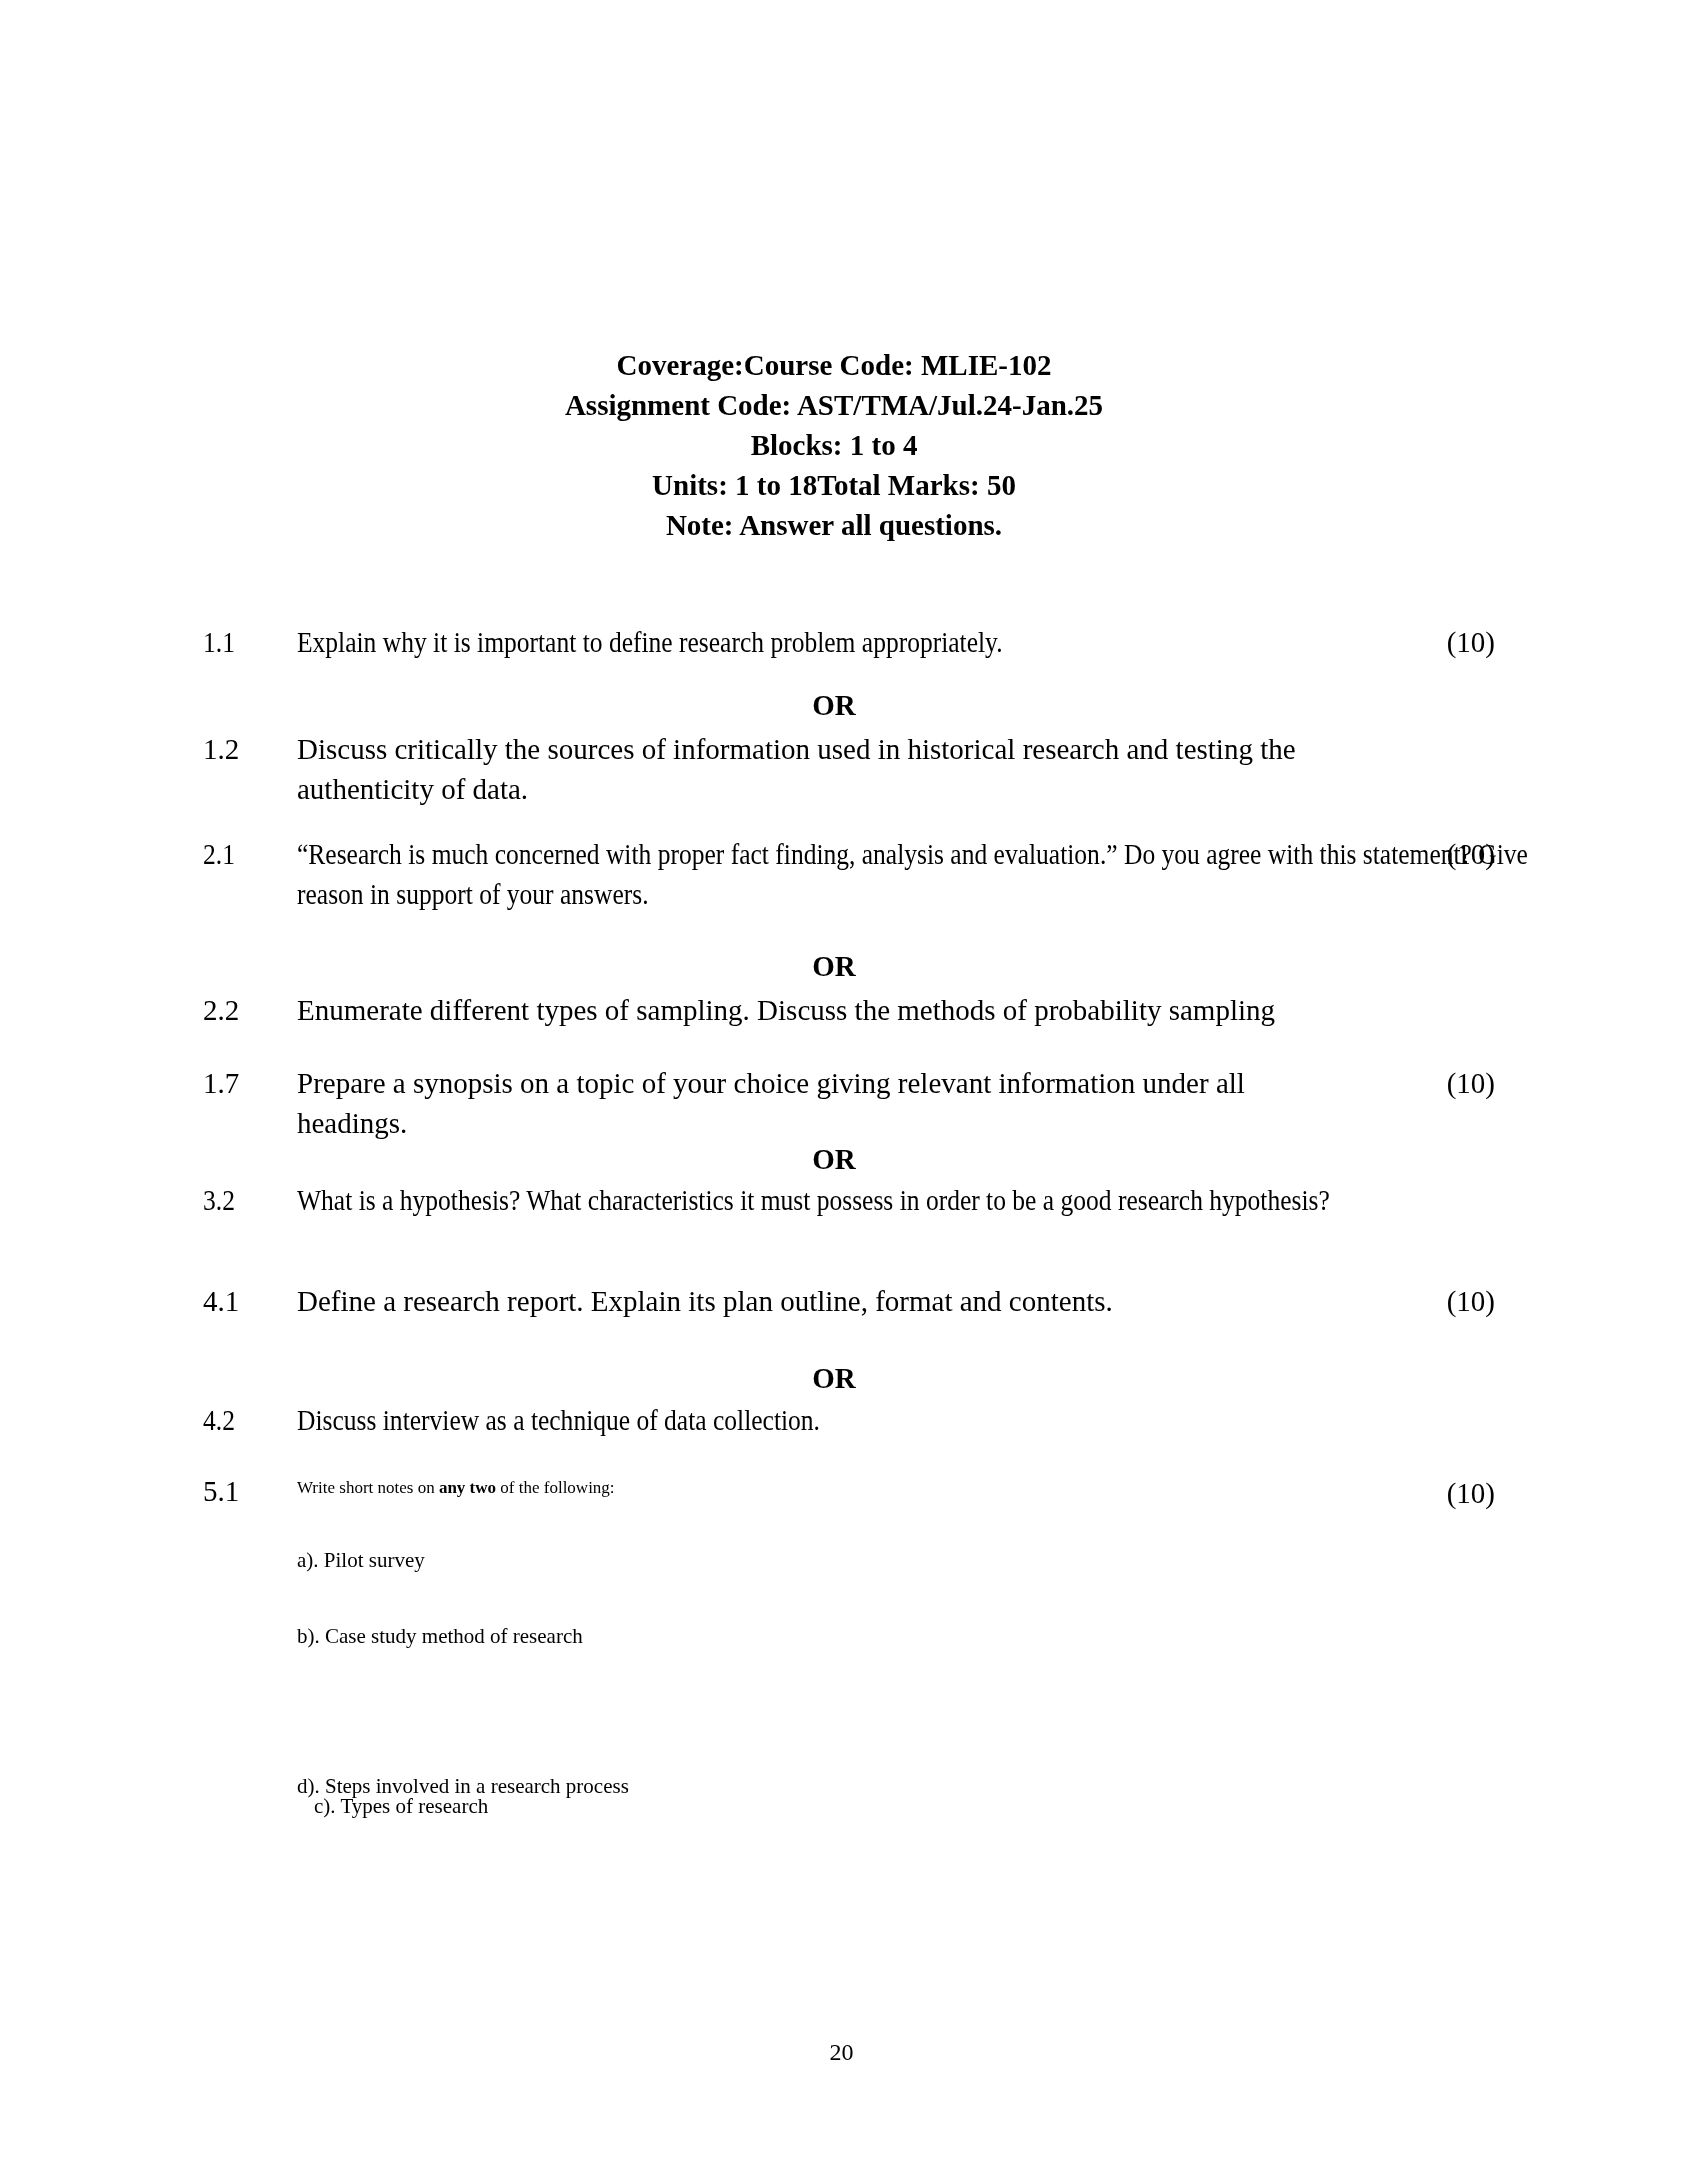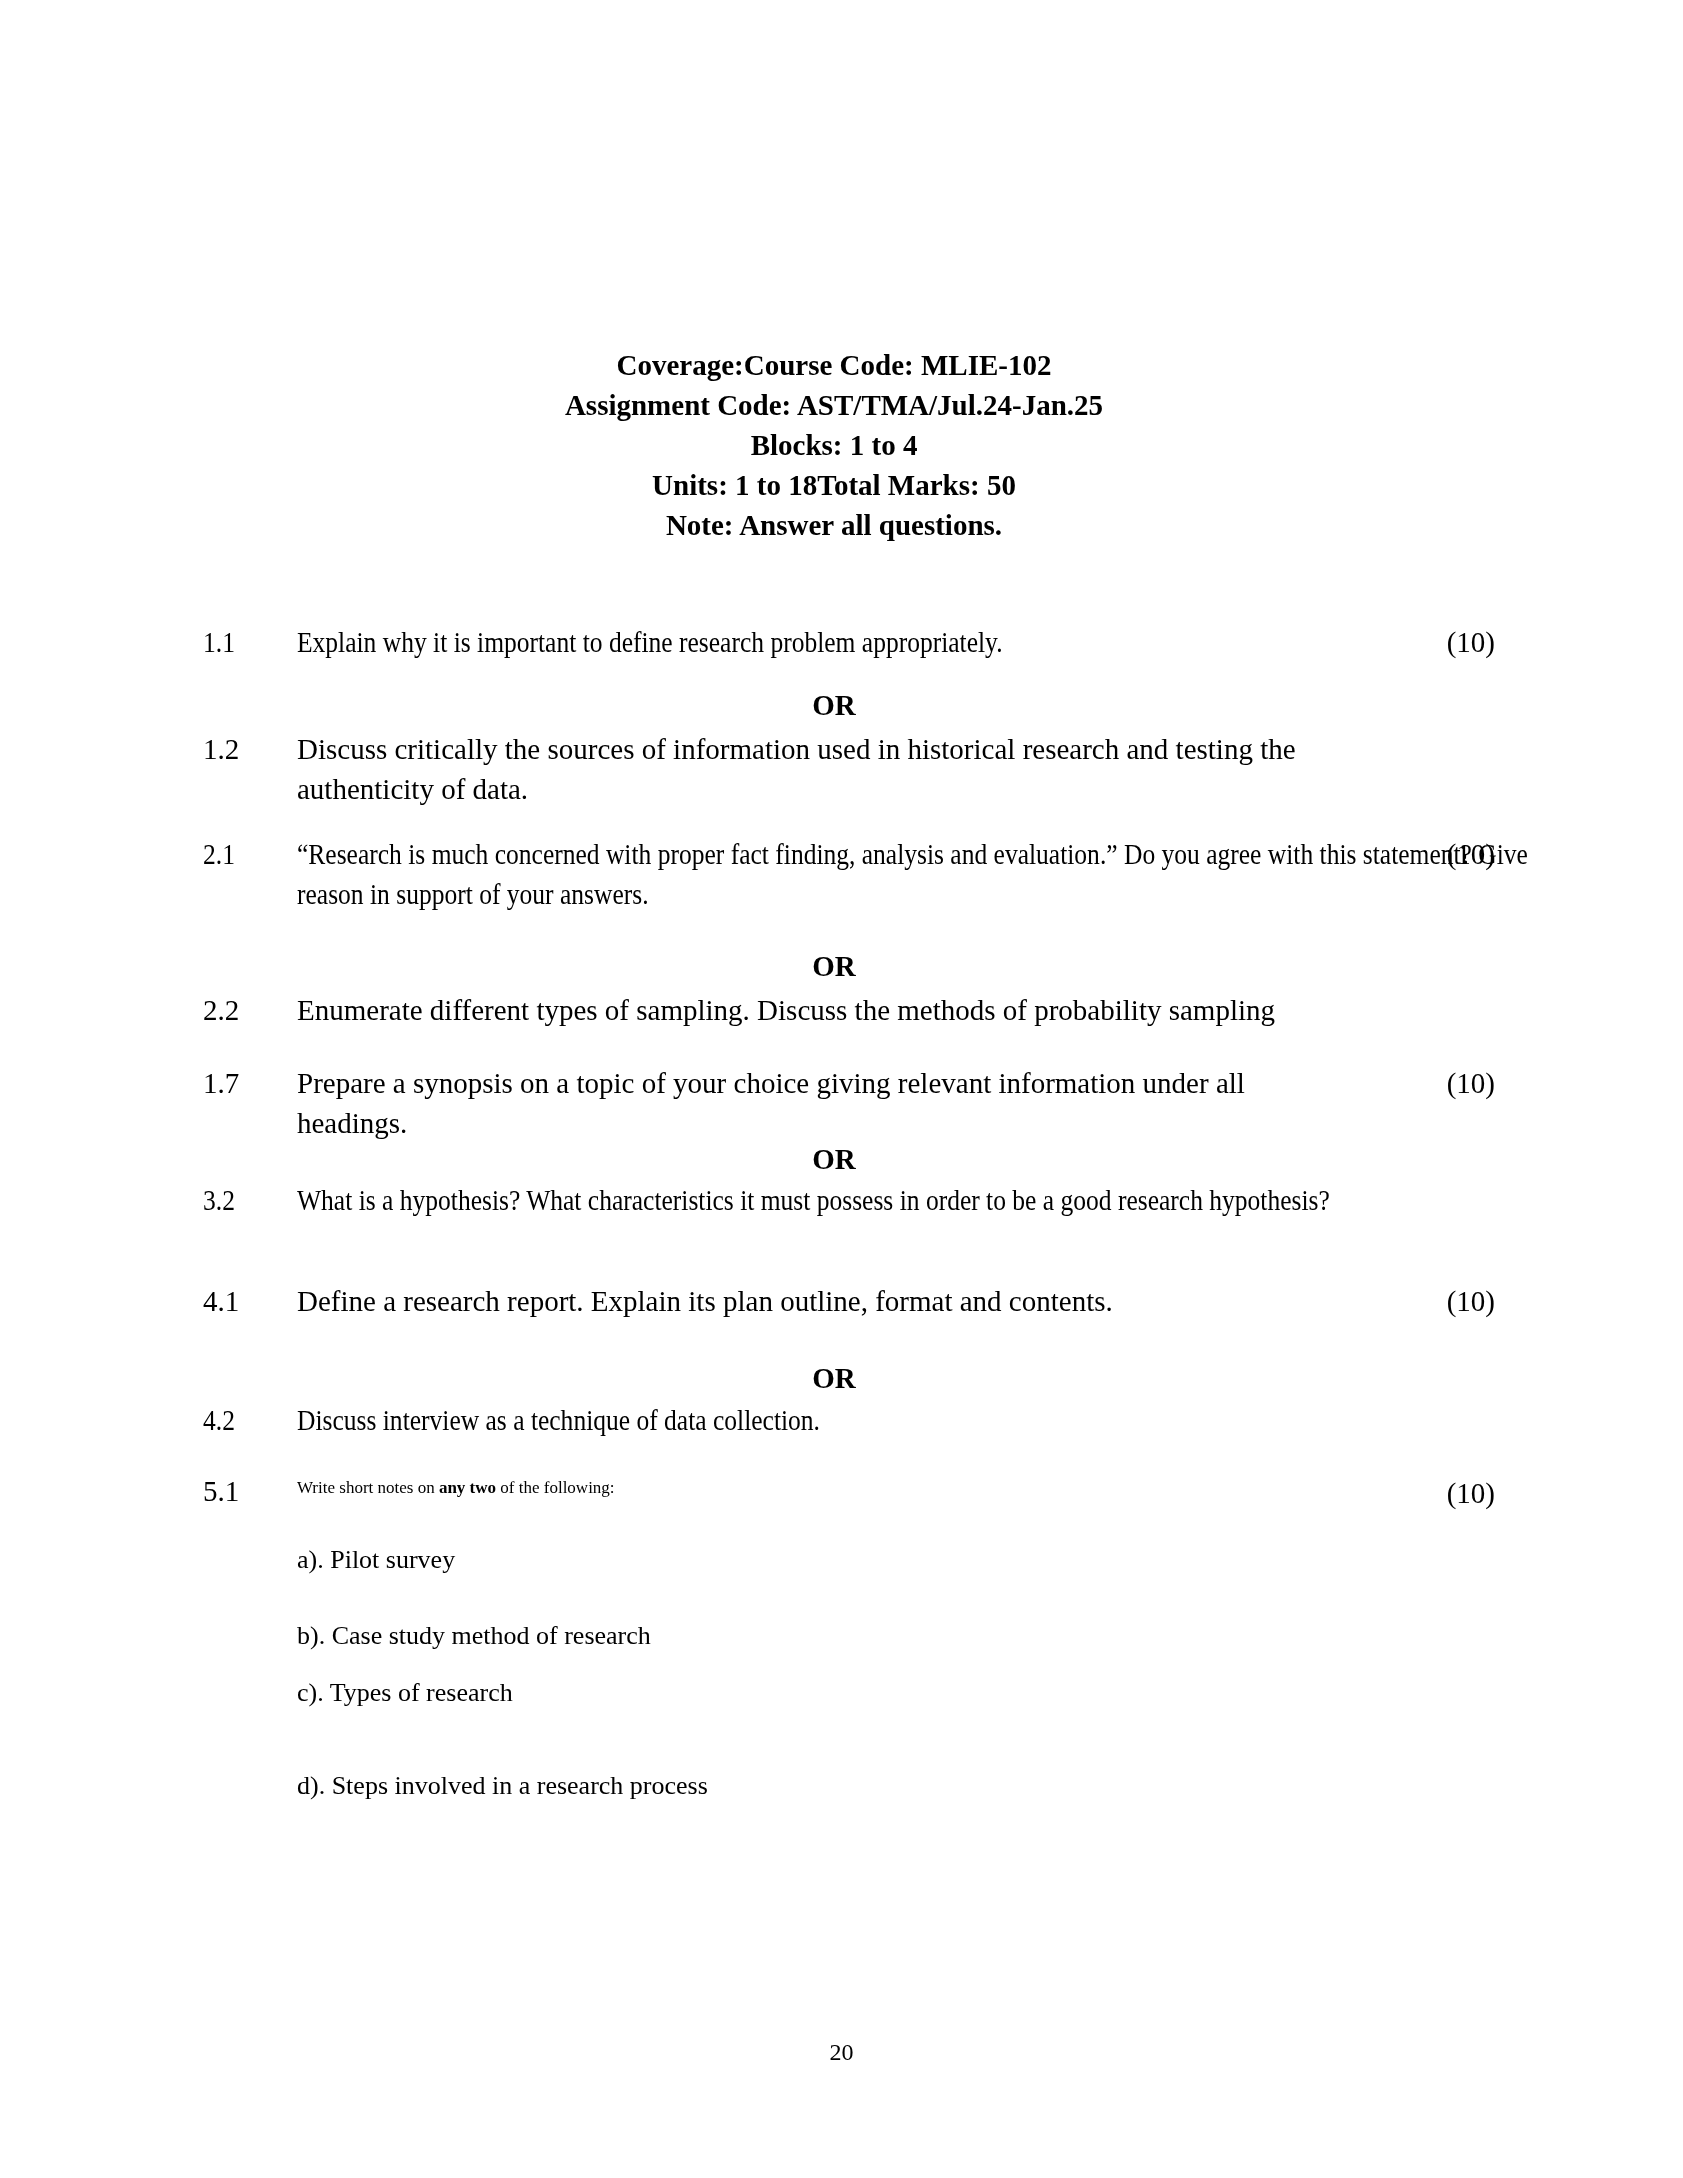--- a/index.html
+++ b/index.html
@@ -117,21 +117,21 @@
     text-align: center;
     font-weight: bold;
     font-size: 29px;
     line-height: 36px;
   }
 
   
   .subitem {
     position: absolute;
     left: 297px;
-    font-size: 26px;
+    font-size: 21px;
     line-height: 40px;
     white-space: nowrap;
   }
 
   
   .page-number {
     position: absolute;
     left: 0;
     top: 2037px;
     width: 1683px;
@@ -229,21 +229,21 @@
     </div>
 
     <div class="q" style="top:1461px;">
       <span class="q-num" style="font-size:29px; top:10px;">5.1</span>
       <div class="q-body" style="font-size:17px; line-height:34px;margin-top:10px;"><span>Write short notes on </span><span class="bold">any two</span><span> of the following:</span></div>
       <span class="q-marks" style="top:12px;">(10)</span>
     </div>
 
     <div class="subitem" style="top:1540px;">a). Pilot survey</div>
     <div class="subitem" style="top:1616px;">b). Case study method of research</div>
-    <div class="subitem" style="top:1673px;">c). Types of research</div>
+    <div class="subitem" style="top:1786px;margin-left:17px;">c). Types of research</div>
     <div class="subitem" style="top:1766px;">d). Steps involved in a research process</div>
 
   </div>
 
   <div class="page-number">20</div>
 
 </div>
 
 
 </body></html>

